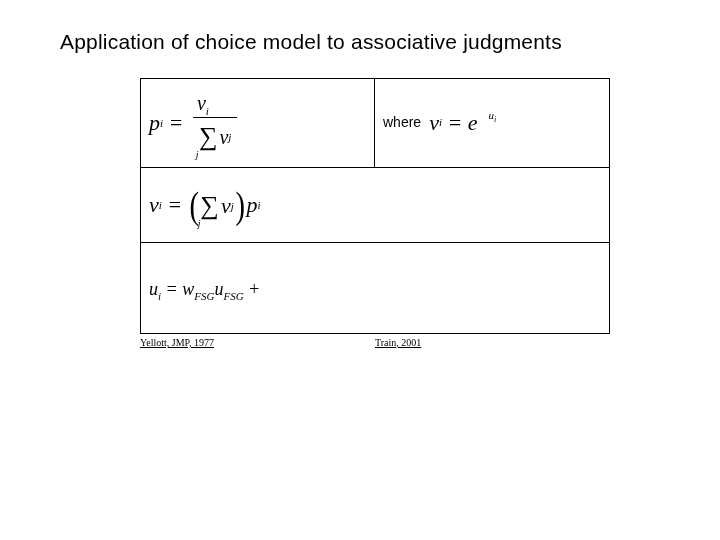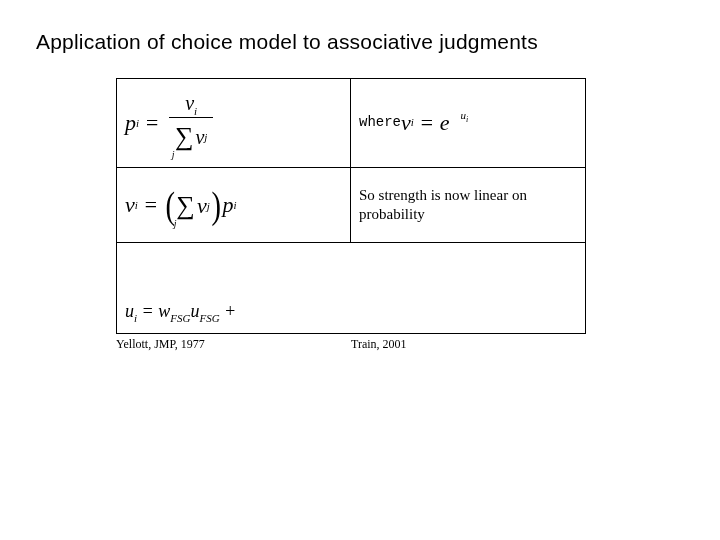--- a/index.html
+++ b/index.html
@@ -1,21 +1,21 @@
 <!DOCTYPE html>
 <html><head>
 <meta charset="utf-8">
 <style>
   * { box-sizing: border-box; margin: 0; padding: 0; }
   html, body { width: 720px; height: 540px; background: #fff; font-family: Arial, Helvetica, sans-serif; }
   .slide {
     width: 631px;
     height: 540px;
     position: relative;
-    padding: 30px 36px;
+    padding: 30px 60px;
   }
   .title {
     font-size: 21px;
     color: #000;
     font-weight: 400;
     letter-spacing: 0.2px;
   }
   .table-wrap {
     margin-top: 24px;
     margin-left: 80px;
@@ -31,59 +31,60 @@
   .cell {
     border-right: 1px solid #000;
     padding: 6px 8px;
     display: flex;
     align-items: center;
   }
   .cell:last-child { border-right: none; }
   .cell.left { width: 235px; min-height: 74px; }
   .cell.right { width: 235px; min-height: 74px; font-family: Georgia, 'Times New Roman', serif; font-size: 15px; line-height: 1.25; }
   .row1 .cell { min-height: 88px; }
-  .row3 .cell { min-height: 90px; align-items: flex-end; }
+  .row3 .cell { min-height: 90px; align-items: center; }
   .eq { font-family: Georgia, 'Times New Roman', serif; font-style: italic; color: #000; }
   .frac {
     display: inline-flex;
     flex-direction: column;
-    align-items: center;
+    align-items: flex-start;
     vertical-align: middle;
     margin: 0 4px;
   }
   .frac .num { font-size: 20px; padding: 0 4px; }
   .frac .den { font-size: 20px; border-top: 1px solid #000; padding: 0 6px; display:flex; align-items:center; }
   .sum {
     font-size: 26px;
     font-style: normal;
     margin-right: 2px;
   }
   .sub { font-size: 11px; font-style: italic; vertical-align: sub; }
   .bigparenL, .bigparenR {
     font-size: 38px;
     font-style: normal;
     line-height: 0.8;
     display: inline-block;
     transform: scaleX(0.75);
   }
-  .where-label { font-family: Liberation Mono, monospace; font-size: 14px; font-style: normal; }
+  .where-label { font-family: Liberation Sans, sans-serif; font-size: 14px; font-style: normal; margin-right: 8px; }
   .eq-main { font-size: 22px; display:flex; align-items:center; }
   .eq-small { font-size: 18px; }
   .row3 .left .eq { display:block; line-height:1.6; padding-top:4px;}
   .row3 .left .line2 { padding-left: 36px; padding-top:8px;}
   .citations {
     display: flex;
     margin-left: 80px;
     width: 470px;
   }
   .cit-left, .cit-right {
     font-family: Georgia, 'Times New Roman', serif;
-    font-size: 12px;
+    font-size: 10px;
     color: #000;
     padding: 3px 4px 0 0;
+    text-decoration: underline;
   }
   .cit-left { width: 235px; }
   .cit-right { width: 235px; }
   .miniwrap { display:inline-flex; flex-direction:column; align-items:center; transform: translateY(4px);}
   .miniwrap .sumline { display:flex; align-items:center;}
   .miniwrap .subscript-row { font-size:10px; font-style:italic; line-height:0.6; transform: translateX(-18px);}
   .supsub { display:inline-flex; flex-direction:column; font-size:12px; line-height:0.9; margin-left:11px; font-style:italic;align-items:flex-end;}
   .supsub span:first-child { font-size:11px; transform: translateY(-6px);}
   .supsub span:last-child { font-size:11px; transform: translateY(2px);}
 </style>
@@ -139,23 +140,20 @@
                 <span class="sum">∑</span>
                 <span>v</span>
                 <span class="sub">j</span>
               </span>
             <span class="subscript-row">j</span>
           </span>
           <span class="bigparenR">)</span>
           <span>p</span><span class="sub">i</span>
         </span>
       </div>
-      <div class="cell right">
-        <span>So strength is now linear on probability</span>
-      </div>
     </div>
 
     <div class="row row3">
       <div class="cell left">
         <div>
         <span class="eq eq-small">
           <span>u</span><span class="sub">i</span>
           = <span>w</span><span class="sub">FSG</span><span>u</span><span class="sub">FSG</span>
           <span>+</span>
         </span>

